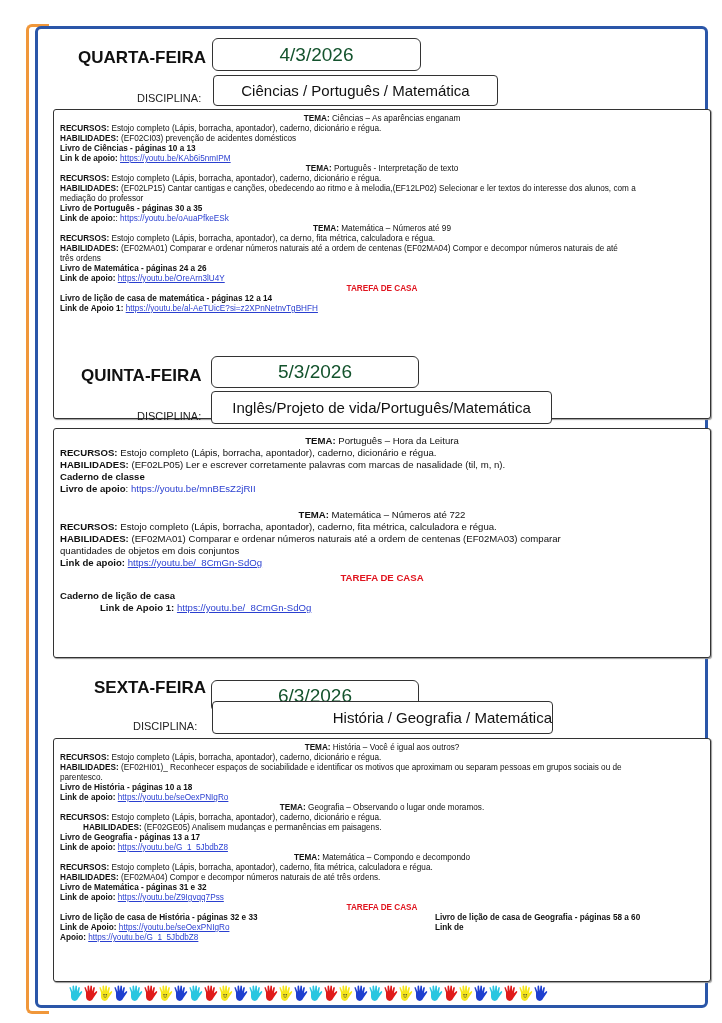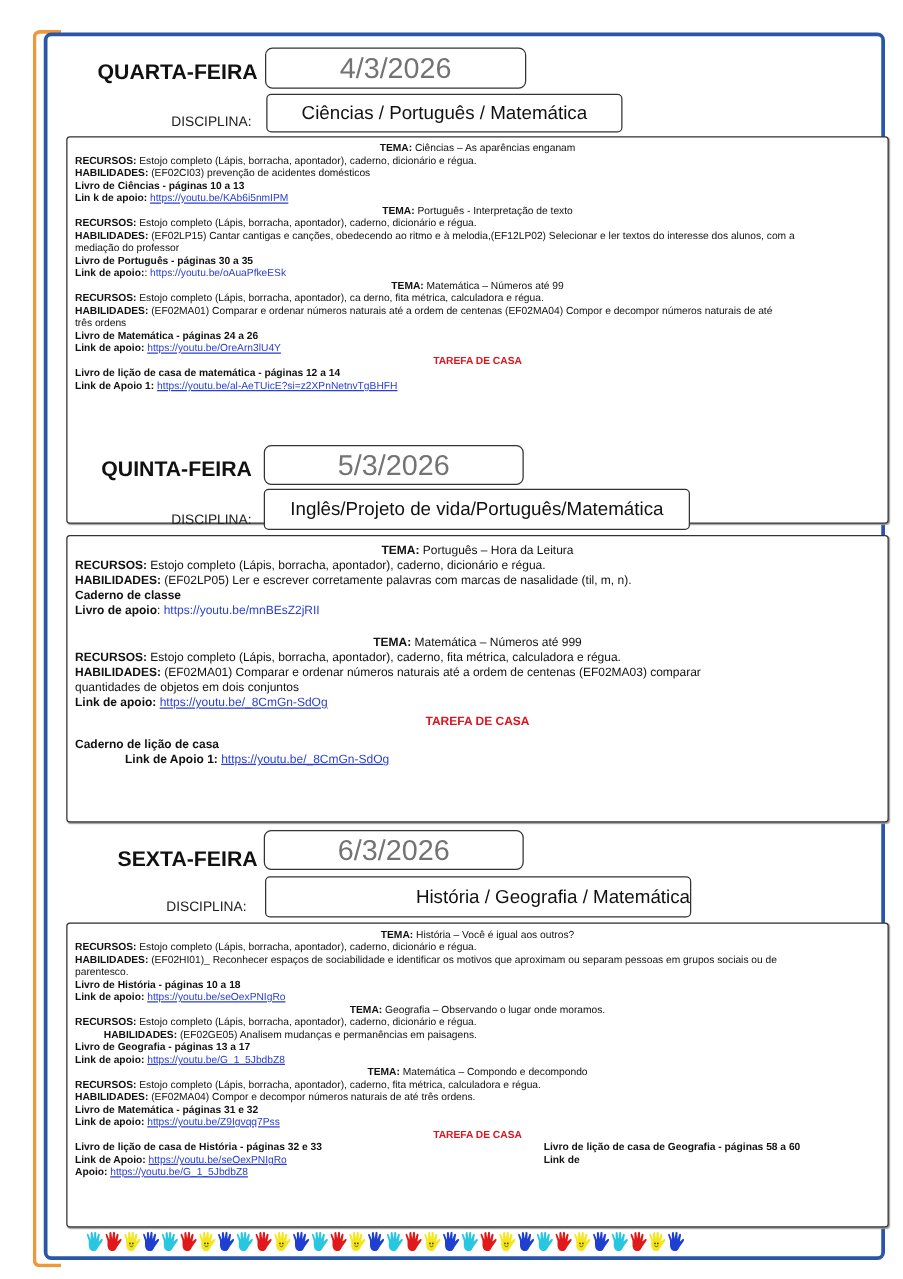--- a/index.html
+++ b/index.html
@@ -4,21 +4,21 @@
 <style>
   html, body { margin: 0; padding: 0; background: #ffffff; }
   body { width: 722px; height: 1023px; position: relative; overflow: hidden;
          font-family: "Liberation Sans", sans-serif; color: #111; }
   .frame-orange { position: absolute; left: 26px; top: 24px; width: 20px; height: 984px;
                   border: 3px solid #f0973a; border-right: none; border-radius: 6px 0 0 6px; }
   .frame-blue { position: absolute; left: 35px; top: 26px; width: 667px; height: 976px;
                 border: 3px solid #2a56a8; border-radius: 6px; }
   .day-title { position: absolute; font-weight: bold; font-size: 17px; letter-spacing: 0; }
   .date-box { position: absolute; border: 1px solid #333; border-radius: 6px; background: #fff;
-              text-align: center; font-size: 23px; color: #737373; }
+              text-align: center; font-size: 19px; color: #14532d; }
   .disc-label { position: absolute; font-size: 11px; color: #222; }
   .disc-box { position: absolute; border: 1px solid #333; border-radius: 4px; background: #fff;
               text-align: center; font-size: 15px; color: #111; }
   .content-box { position: absolute; border: 1px solid #333; border-radius: 3px; background: #fff;
                  box-sizing: border-box; box-shadow: 1px 1px 1px #999; }
   .line { position: absolute; white-space: nowrap; color: #111; }
   .small .line { font-size: 8.2px; line-height: 10px; }
   .medium .line { font-size: 9.6px; line-height: 12px; }
   .center { text-align: center; }
   .bold { font-weight: bold; }
@@ -66,34 +66,34 @@
   <div class="day-title" style="left:81px; top:366px;">QUINTA-FEIRA</div>
   <div class="date-box" style="left:211px; top:356px; width:206px; height:30px; line-height:30px;">5/3/2026</div>
   <div class="disc-label" style="left:137px; top:410px;">DISCIPLINA:</div>
   <div class="disc-box" style="left:211px; top:391px; width:339px; height:31px; line-height:31px;">Inglês/Projeto de vida/Português/Matemática</div>
   <div class="content-box medium" style="left:53px; top:428px; width:658px; height:230px;" id="box1">
       <div class="line center" style="top: 6px; left: 0px; right: 0px;"><span class="bold">TEMA:</span><span>  Português  – Hora da Leitura</span></div>
       <div class="line" style="top: 18px; left: 6px;"><span class="bold">RECURSOS:</span><span>  Estojo completo (Lápis, borracha, apontador), caderno, dicionário e régua.</span></div>
       <div class="line" style="top: 30px; left: 6px;"><span class="bold">HABILIDADES:</span><span>  (EF02LP05) Ler e escrever corretamente  palavras com marcas de nasalidade (til, m, n).</span></div>
       <div class="line bold" style="top: 42px; left: 6px;">Caderno de classe</div>
       <div class="line" style="top: 54px; left: 6px;"><span class="bold"> Livro de apoio</span>: <a class="link" style="text-decoration: none;">https://youtu.be/mnBEsZ2jRII</a></div>
-      <div class="line center" style="top: 80px; left: 0px; right: 0px;"><span class="bold">TEMA:</span><span>  Matemática – Números até 999</span></div>
+      <div class="line center" style="top: 80px; left: 0px; right: 0px;"><span class="bold">TEMA:</span><span>  Matemática – Números até 722</span></div>
       <div class="line" style="top: 92px; left: 6px;"><span class="bold">RECURSOS:</span><span>  Estojo completo (Lápis, borracha, apontador), caderno, fita métrica, calculadora e régua.</span></div>
       <div class="line" style="top: 104px; left: 6px;"><span class="bold">HABILIDADES:</span><span>  (EF02MA01) Comparar e ordenar números naturais até a ordem de centenas (EF02MA03) comparar</span></div>
       <div class="line" style="top: 116px; left: 6px;">quantidades de objetos em dois conjuntos</div>
       <div class="line" style="top: 128px; left: 6px;"><span class="bold">Link de apoio:</span> <a class="link"> https://youtu.be/_8CmGn-SdOg</a></div>
       <div class="line center" style="top: 143px; left: 0px; right: 0px;"><span class="red">TAREFA  DE CASA</span></div>
       <div class="line bold" style="top: 161px; left: 6px;">Caderno de lição  de casa</div>
       <div class="line" style="top: 173px; left: 6px; padding-left: 40px;"><span class="bold">Link de Apoio 1:</span> <a class="link"> https://youtu.be/_8CmGn-SdOg</a></div>
     </div>
 </div>
 
 <div>
   <div class="day-title" style="left:94px; top:678px;">SEXTA-FEIRA</div>
-  <div class="date-box" style="left:211px; top:664px; width:206px; height:30px; line-height:30px;">6/3/2026</div>
+  <div class="date-box" style="left:211px; top:680px; width:206px; height:30px; line-height:30px;">6/3/2026</div>
   <div class="disc-label" style="left:133px; top:720px;">DISCIPLINA:</div>
   <div class="disc-box" style="left:212px; top:701px; width:339px; height:31px; line-height:31px;text-align:right;">História / Geografia / Matemática</div>
   <div class="content-box small" style="left:53px; top:738px; width:658px; height:244px;" id="box2">
       <div class="line center" style="top: 4px; left: 0px; right: 0px;"><span class="bold">TEMA:</span><span> História – Você é igual aos outros?</span></div>
       <div class="line" style="top: 14px; left: 6px;"><span class="bold">RECURSOS:</span><span> Estojo completo (Lápis, borracha, apontador), caderno, dicionário e régua.</span></div>
       <div class="line" style="top: 24px; left: 6px;"><span class="bold">HABILIDADES:</span><span> (EF02HI01)_ Reconhecer espaços de sociabilidade e identificar os motivos que aproximam ou separam pessoas em grupos sociais ou de</span></div>
       <div class="line" style="top: 34px; left: 6px;">parentesco.</div>
       <div class="line bold" style="top: 44px; left: 6px;">Livro de História - páginas 10 a 18</div>
       <div class="line" style="top: 54px; left: 6px;"><span class="bold">Link de apoio:</span> <a class="link"> https://youtu.be/seOexPNIgRo</a></div>
       <div class="line center" style="top: 64px; left: 0px; right: 0px;"><span class="bold">TEMA:</span><span> Geografia –  Observando o lugar onde moramos.</span></div>

